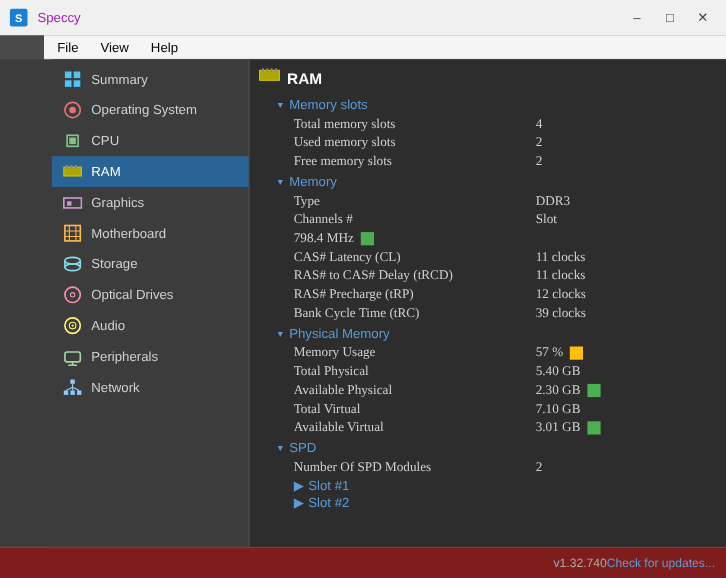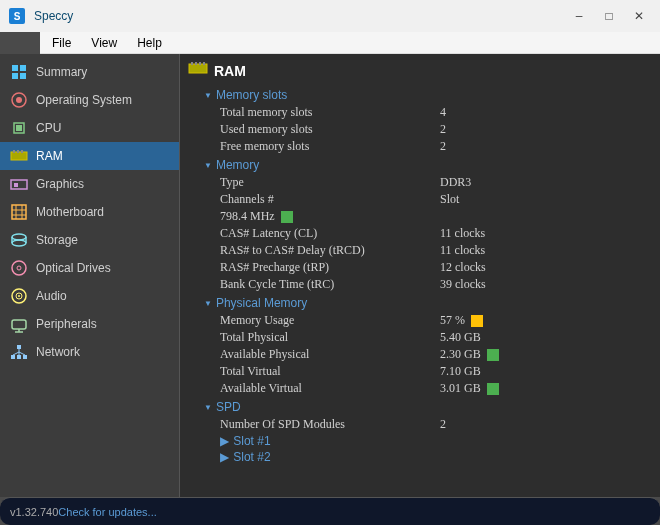--- a/index.html
+++ b/index.html
@@ -28,21 +28,21 @@
       align-items: center;
       gap: 8px;
     }
     .title-icon {
       width: 18px;
       height: 18px;
     }
     .title-text {
       font-size: 12px;
       font-weight: normal;
-      color: #0c4a6e;
+      color: #a21caf;
     }
     .title-controls {
       display: flex;
       gap: 4px;
     }
     .title-btn {
       width: 26px;
       height: 20px;
       background: transparent;
       border: none;
@@ -79,20 +79,21 @@
       background: #3c3c3c;
     }
 
     
     .sidebar {
       width: 180px;
       background: #3c3c3c;
       border-right: 1px solid #555;
       padding: 4px 0;
       flex-shrink: 0;
+      margin-left: 47px;
     }
     .sidebar-item {
       display: flex;
       align-items: center;
       gap: 8px;
       padding: 5px 10px;
       cursor: pointer;
       color: #d0d0d0;
       font-size: 12px;
     }
@@ -176,29 +177,28 @@
       gap: 4px;
       padding: 1px 0 1px 16px;
       color: #5b9bd5;
       font-size: 12px;
       cursor: pointer;
     }
 
     
     .status-bar {
       height: 28px;
-      background: #0f172a;
+      background: #7f1d1d;
       border-top: 1px solid #555;
       display: flex;
       align-items: center;
-      justify-content: flex-start;
+      justify-content: flex-end;
       padding: 0 10px;
       font-size: 11px;
       color: #aaa;
-      border-radius: 10px;
     }
   </style>
 </head>
 <body>
 
 <div class="title-bar">
   <div class="title-bar-left">
     <svg class="title-icon" viewBox="0 0 18 18">
       <rect x="1" y="1" width="16" height="16" rx="2" fill="#1a7fd4"></rect>
       <text x="9" y="13" text-anchor="middle" fill="white" font-size="10" font-weight="bold">S</text>

